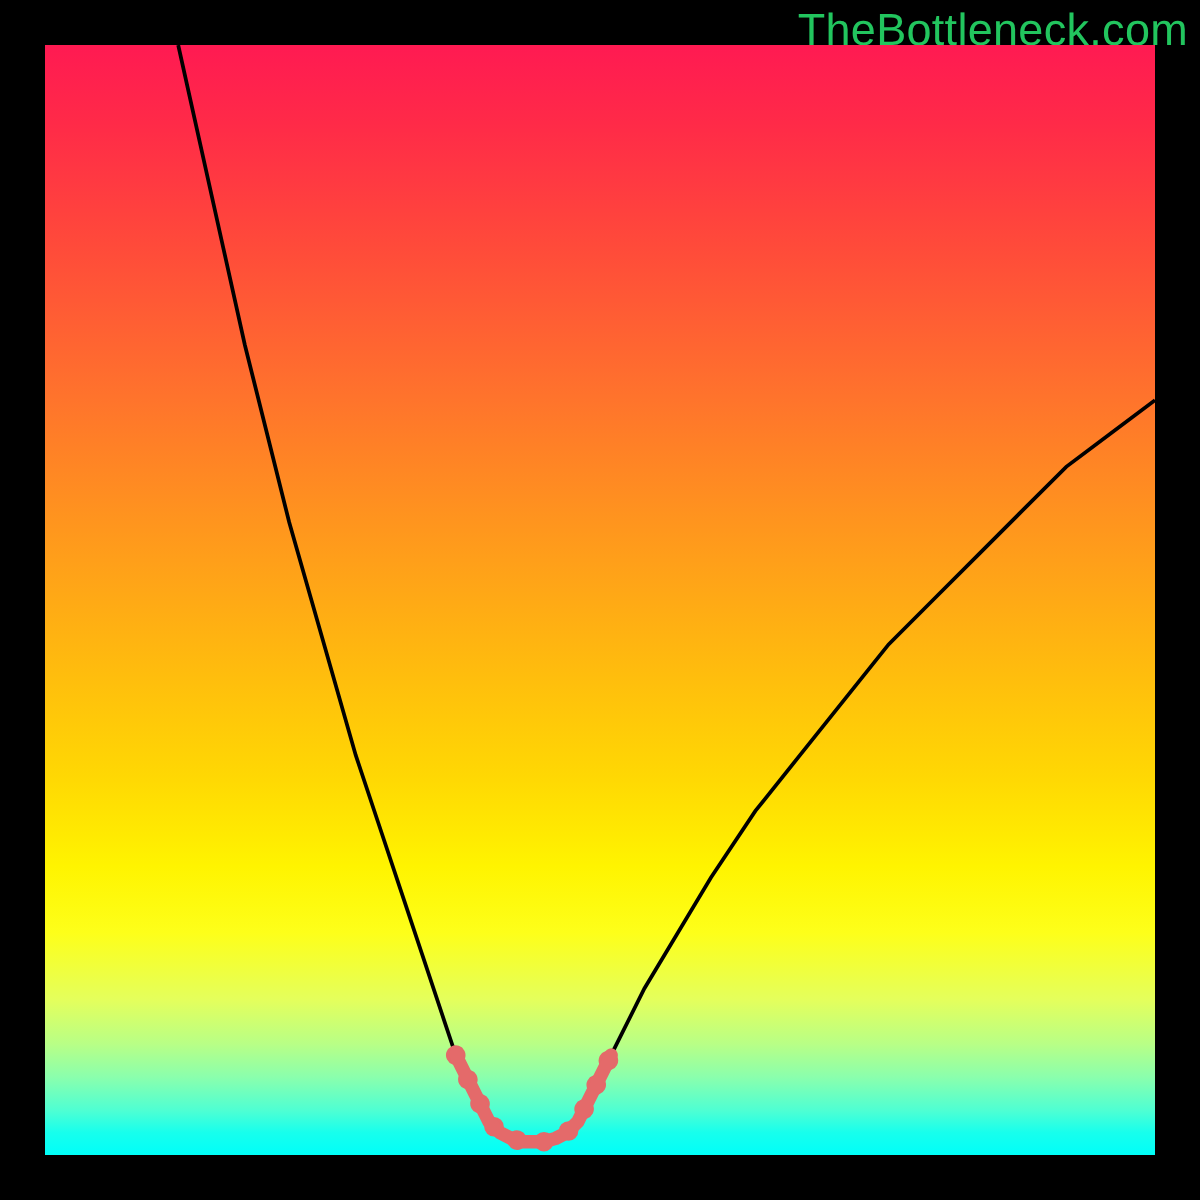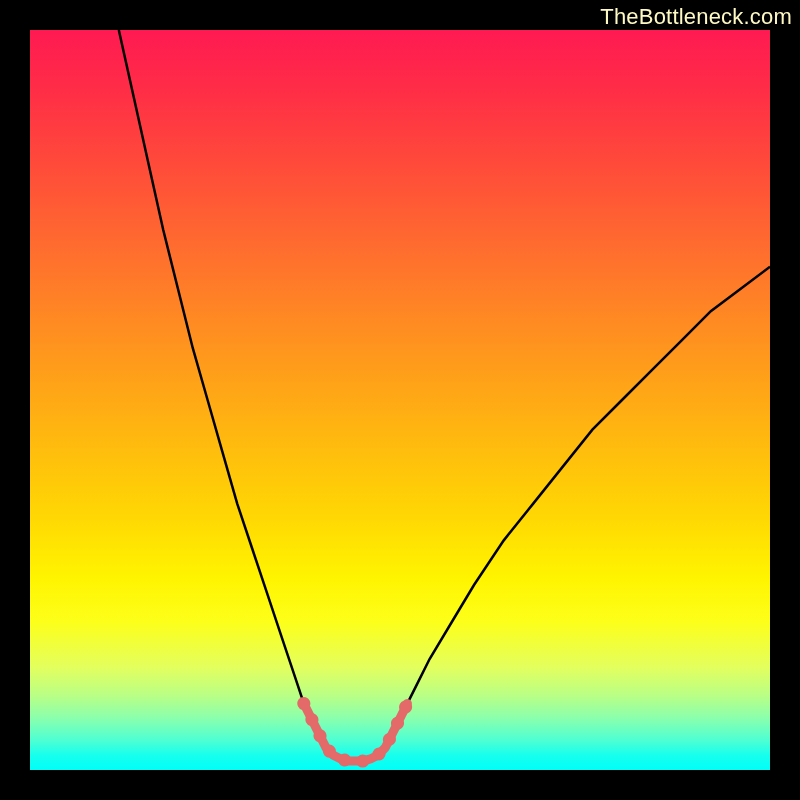--- a/index.html
+++ b/index.html
@@ -38,22 +38,22 @@
       #8affad 93%,
       #4effd3 96%,
       #17ffed 98%,
       #00fff9 100%
     );
   }
   .watermark {
     position: absolute;
     top: 4px;
     right: 8px;
-    color: #fef9c3;
-    font-size: 22px;
+    color: #22c55e;
+    font-size: 30px;
     font-weight: 500;
     letter-spacing: 0.2px;
   }
   svg.curves {
     position: absolute;
     top: 0; left: 0;
     width: 740px; height: 740px;
   }
 </style>
 </head>

